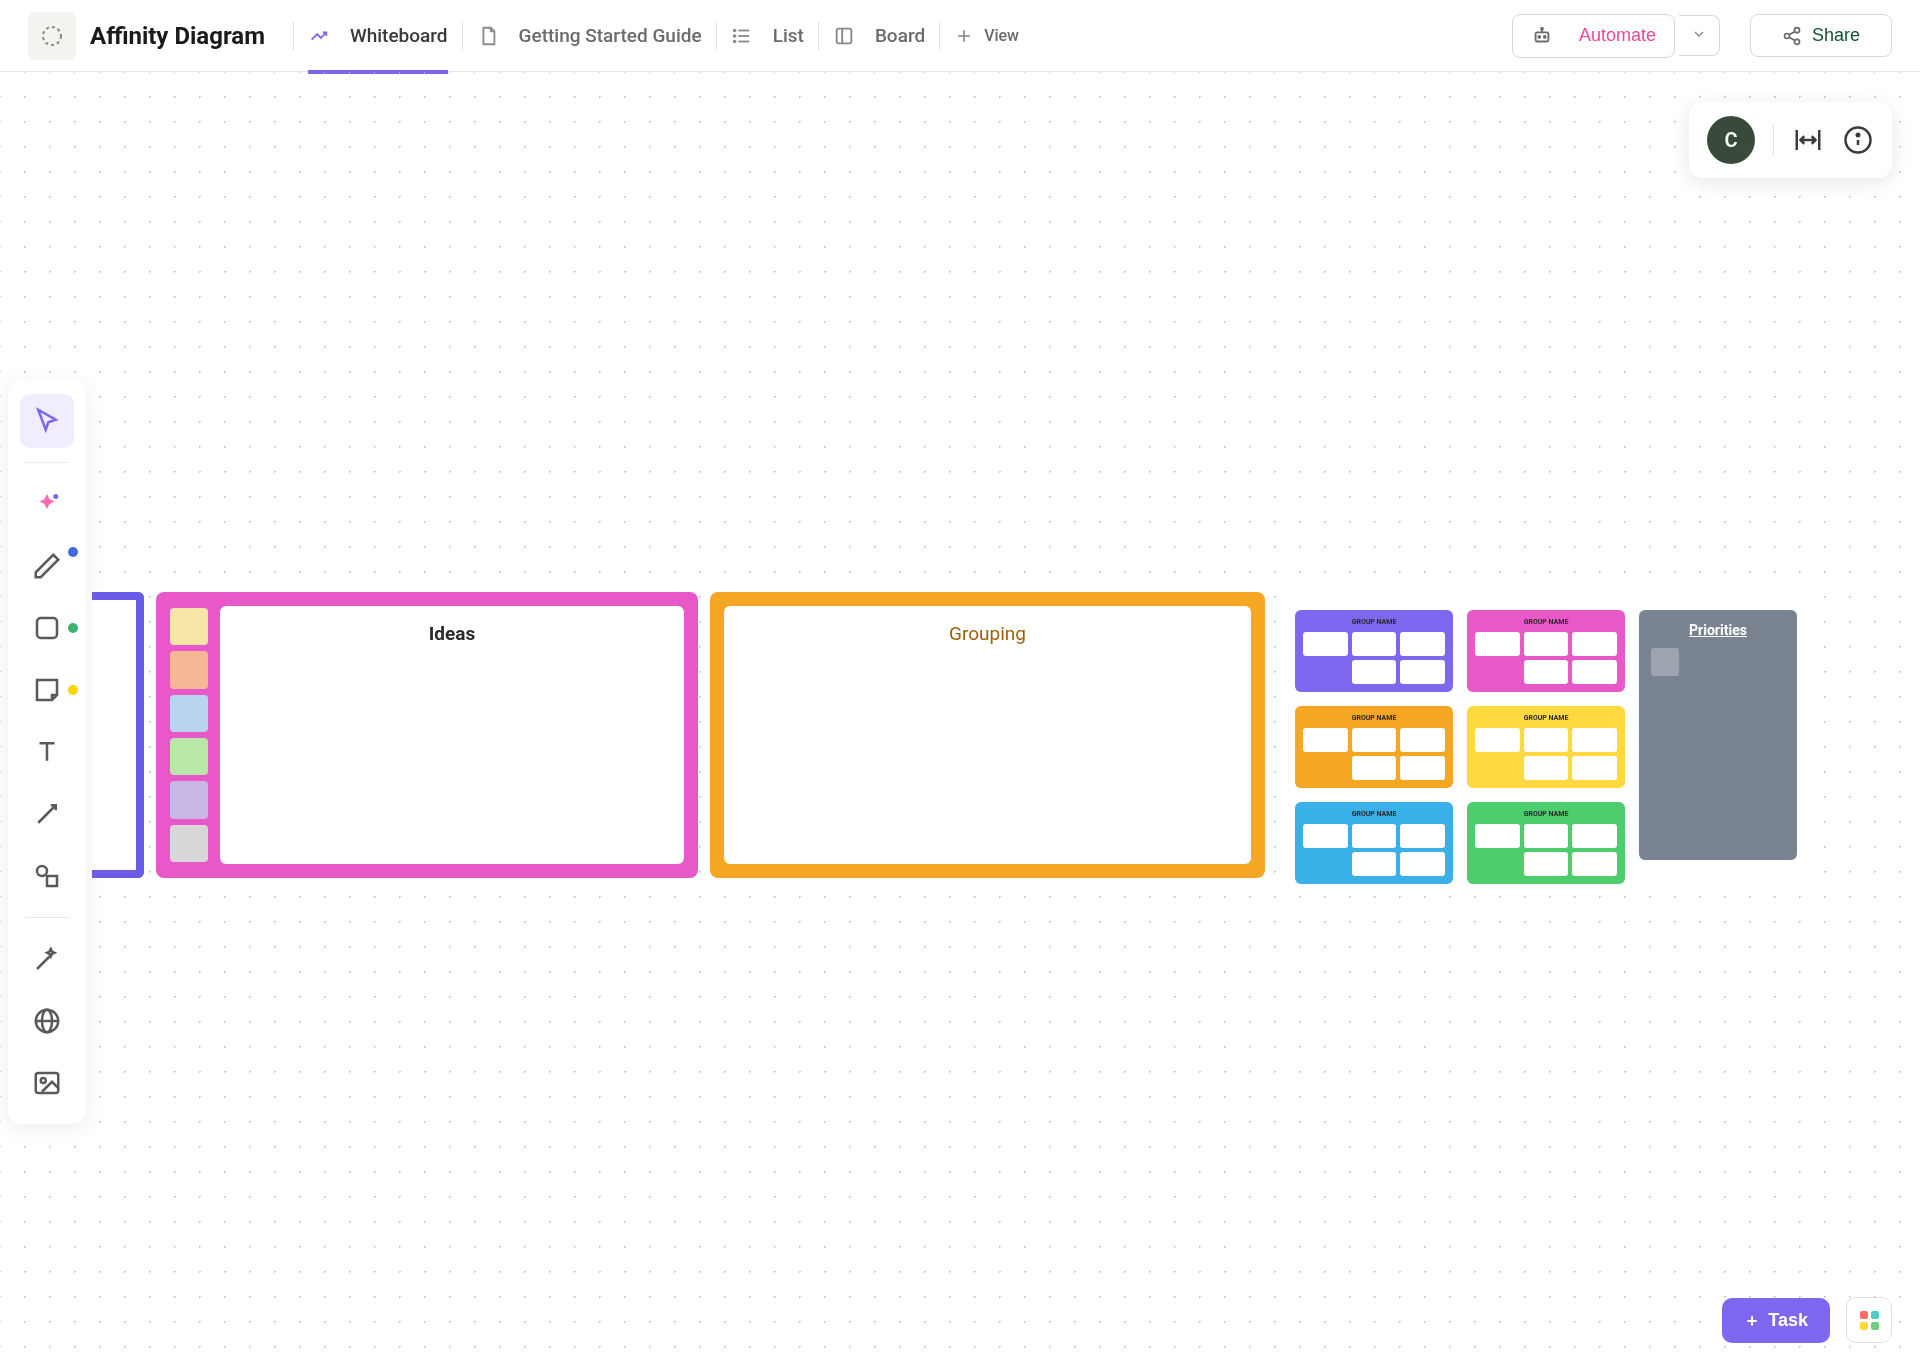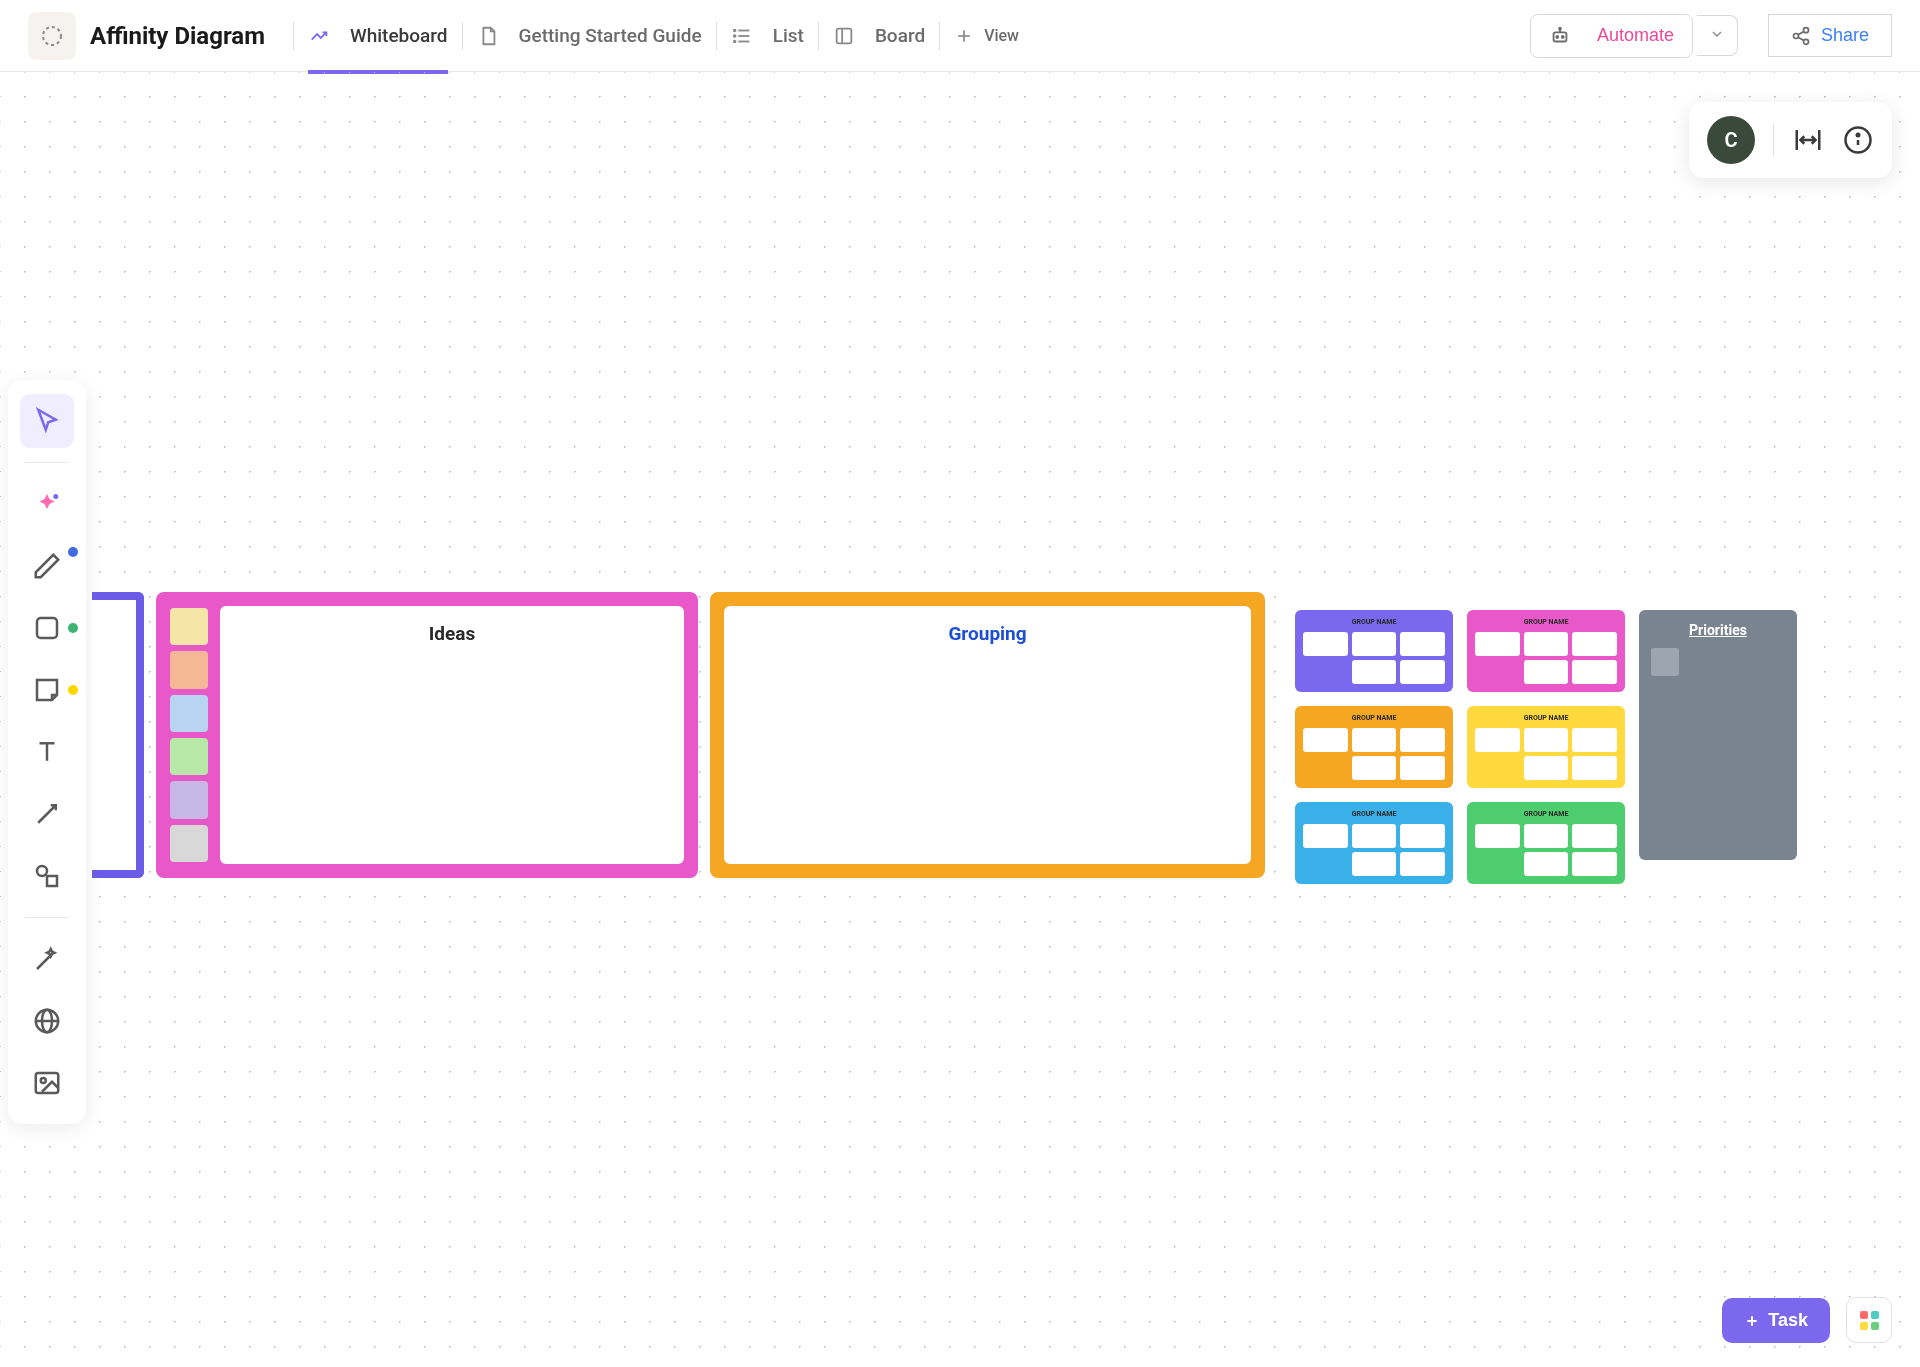--- a/index.html
+++ b/index.html
@@ -106,24 +106,24 @@
       background: #fff;
       cursor: pointer;
       margin-left: -10px;
     }
     .share-btn {
       display: flex;
       align-items: center;
       gap: 10px;
       background: #fff;
       border: 1px solid #d8d8d8;
-      border-radius: 0;
-      padding: 10px 22px;
+      border-radius: 8px;
+      padding: 10px 31px;
       font-size: 18px;
-      color: #3b82f6;
+      color: #14532d;
       font-weight: 500;
       cursor: pointer;
       margin-left: 16px;
     }
     .canvas {
       position: relative;
       width: 100%;
       height: calc(100% - 72px);
       background-image: radial-gradient(circle, #c8c8c8 1px, transparent 1px);
       background-size: 25px 25px;
@@ -266,23 +266,23 @@
     }
     .grouping-main {
       width: 100%;
       height: 100%;
       background: #fff;
       border-radius: 6px;
       padding: 16px;
     }
     .grouping-title {
       text-align: center;
-      font-weight: 700;
+      font-weight: 400;
       font-size: 19px;
-      color: #1d4ed8;
+      color: #a16207;
     }
     .right-section {
       width: 538px;
       height: 286px;
       background: #fff;
       border-radius: 8px;
       padding: 18px;
       display: flex;
       gap: 14px;
     }

